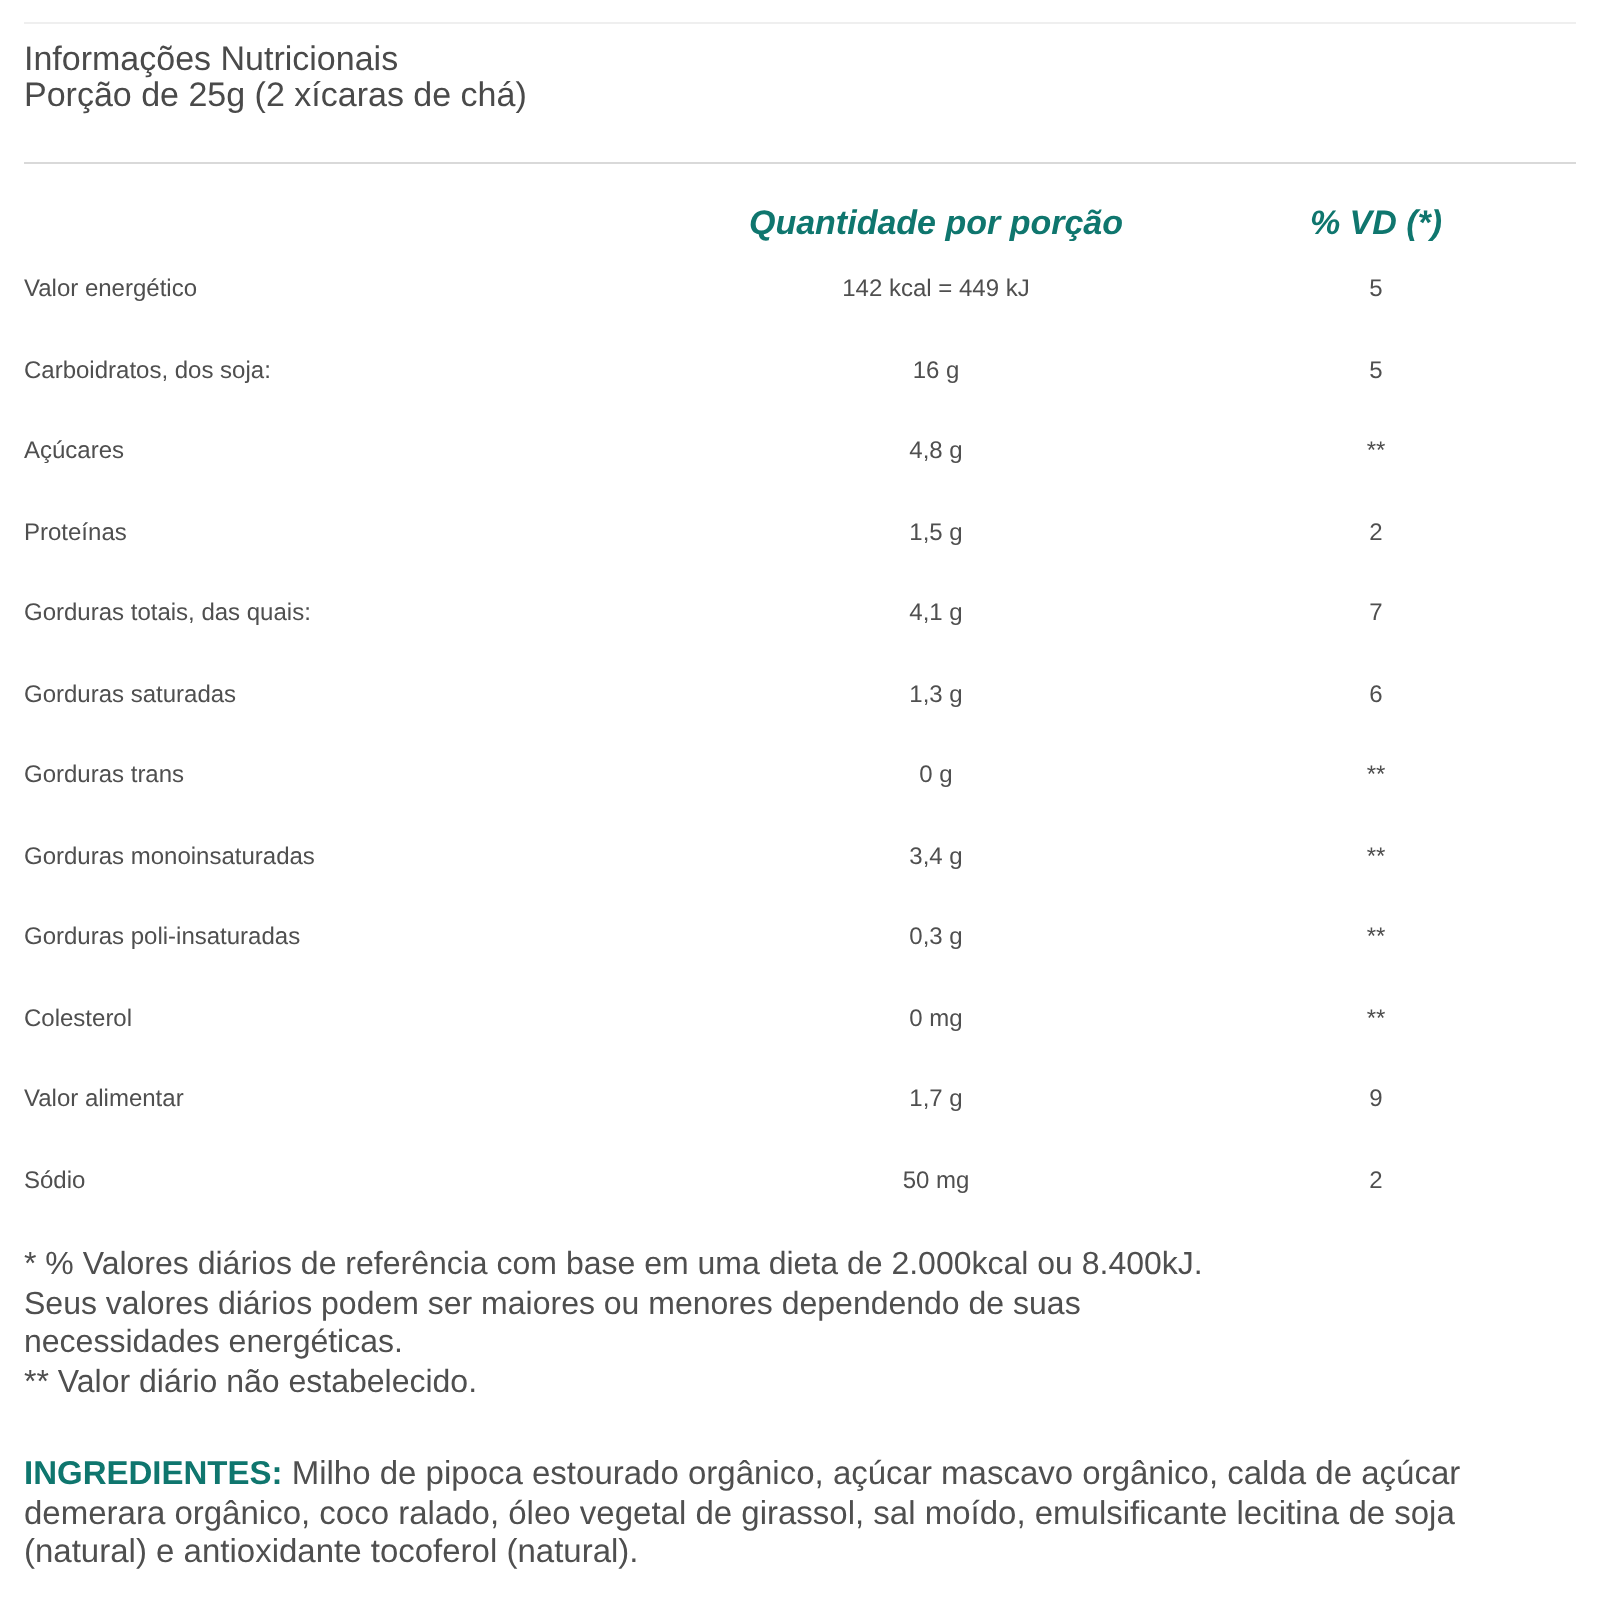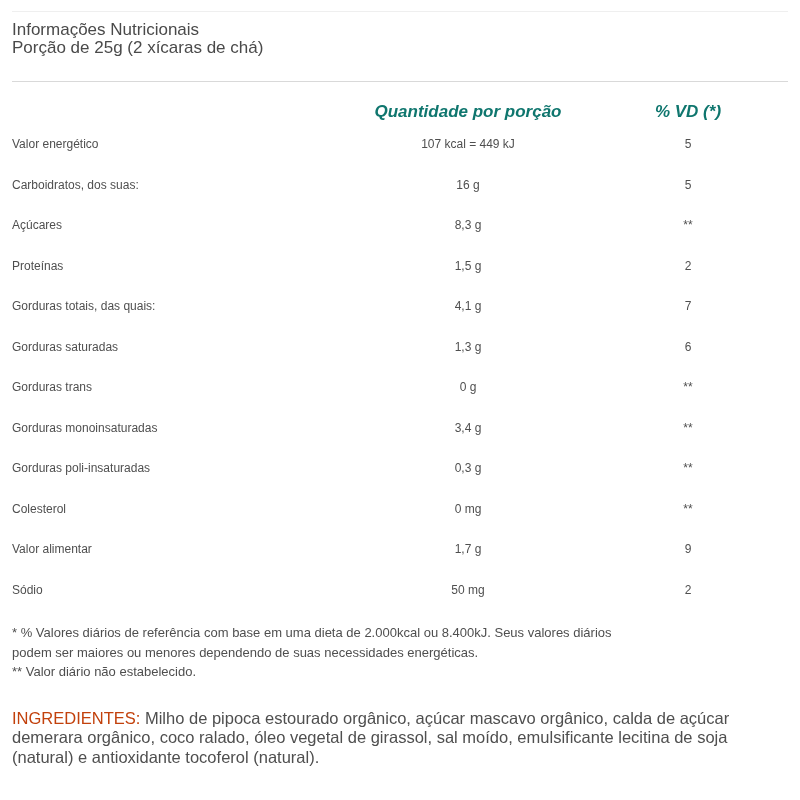--- a/index.html
+++ b/index.html
@@ -49,36 +49,36 @@
     font-style: italic;
   }
   .c-qty, .c-dv { text-align: center; }
   .nrow {
     height: 40.5px;
     font-size: 12px;
     color: #4f4f4f;
   }
   .footnotes {
     margin-top: 13px;
-    font-size: 13px;
+    font-size: 16px;
     line-height: 19.5px;
     color: #4f4f4f;
   }
   .footnotes p {
     margin: 0;
   }
   .footnotes .fn1 { max-width: 622px; }
   .ingredients {
     margin: 27px 0 0 0;
     font-size: 16.5px;
     line-height: 19.5px;
     color: #4f4f4f;
     max-width: 778px;
   }
-  .ingredients strong { font-weight: 400; color: #c2410c; margin-top: 31px; }
+  .ingredients strong { font-weight: 700; color: #0f766e; margin-top: 31px; }
 </style>
 </head>
 <body>
 
 <div class="wrap">
 
   <div class="hairline"></div>
 
   <div class="head">
     <div>Informações Nutricionais</div>
@@ -89,33 +89,33 @@
 
   <div class="grid-row col-head">
     <div class="c-label"></div>
     <div class="c-qty">Quantidade por porção</div>
     <div class="c-dv">% VD (*)</div>
   </div>
 
   <div id="rows">
   <div class="grid-row nrow">
     <div class="c-label">Valor energético</div>
-    <div class="c-qty">107 kcal = 449 kJ</div>
+    <div class="c-qty">142 kcal = 449 kJ</div>
     <div class="c-dv">5</div>
   </div>
 
   <div class="grid-row nrow">
-    <div class="c-label">Carboidratos, dos suas:</div>
+    <div class="c-label">Carboidratos, dos soja:</div>
     <div class="c-qty">16 g</div>
     <div class="c-dv">5</div>
   </div>
 
   <div class="grid-row nrow">
     <div class="c-label">Açúcares</div>
-    <div class="c-qty">8,3 g</div>
+    <div class="c-qty">4,8 g</div>
     <div class="c-dv">**</div>
   </div>
 
   <div class="grid-row nrow">
     <div class="c-label">Proteínas</div>
     <div class="c-qty">1,5 g</div>
     <div class="c-dv">2</div>
   </div>
 
   <div class="grid-row nrow">

